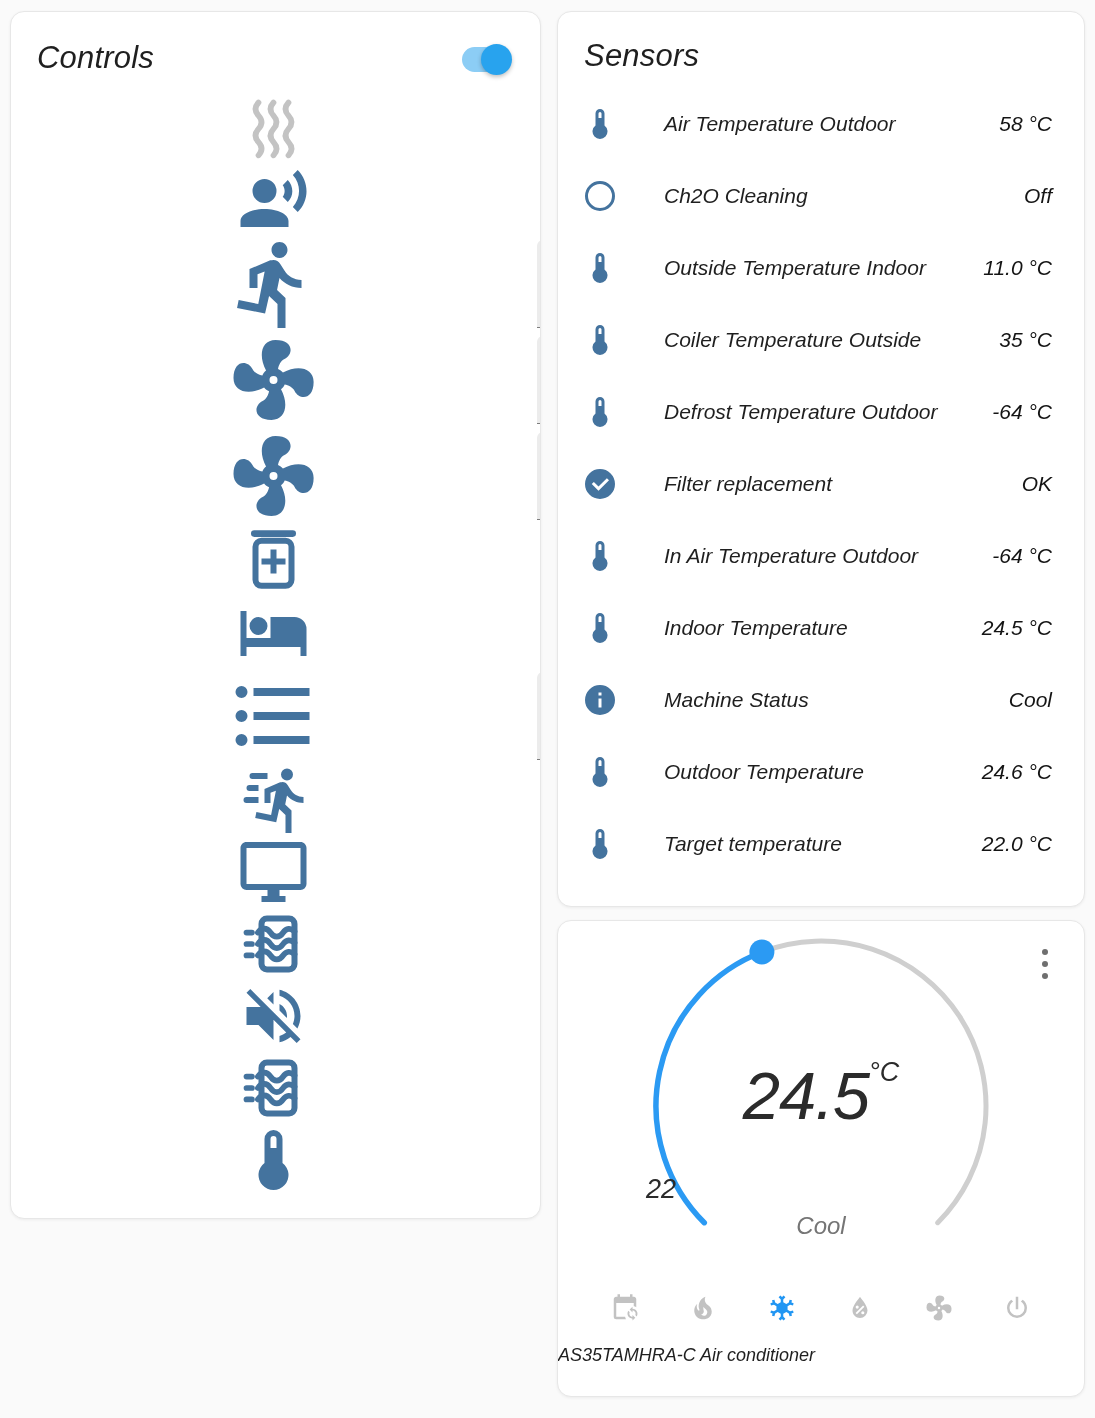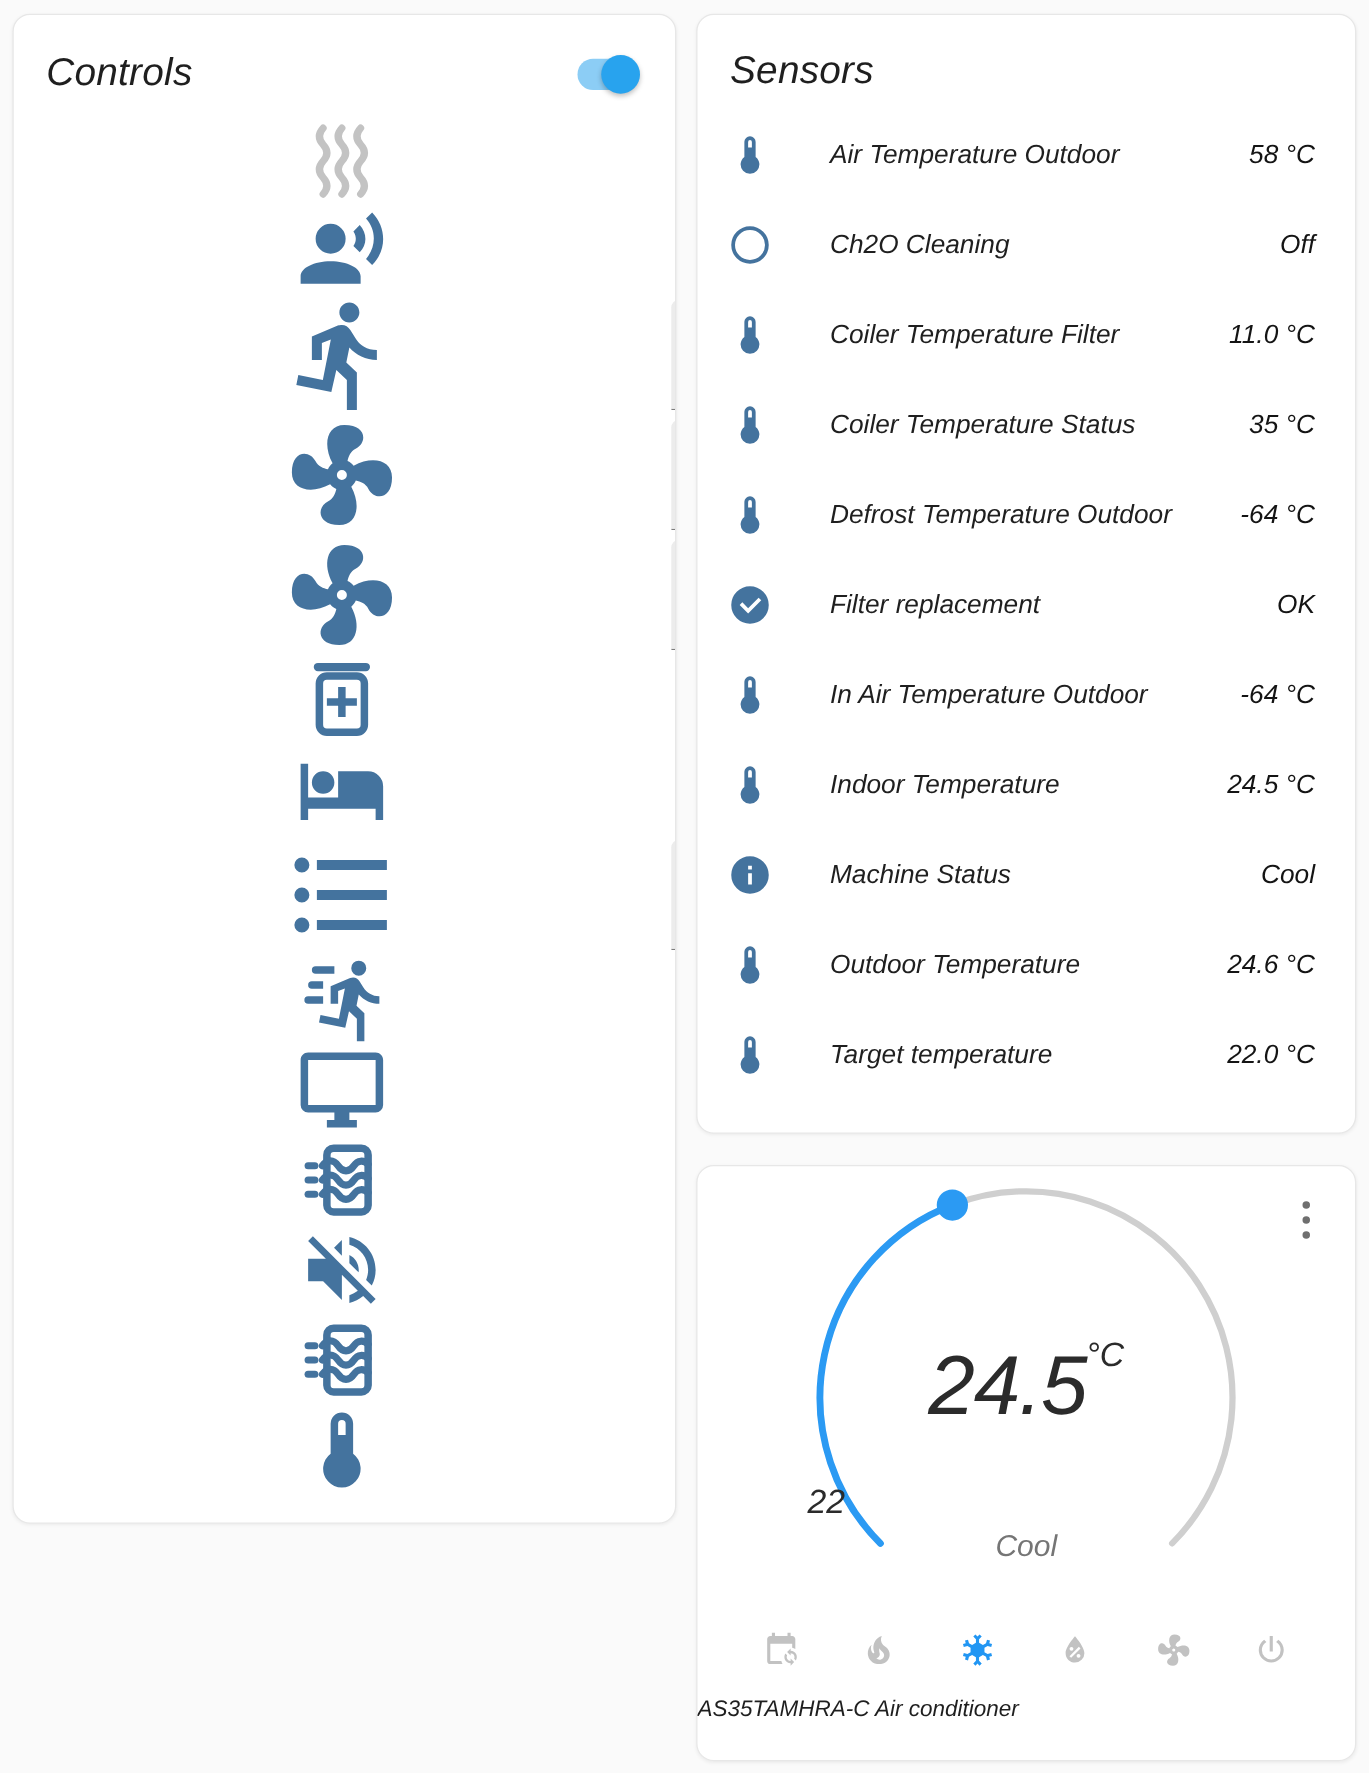--- a/index.html
+++ b/index.html
@@ -1,20 +1,20 @@
 <!DOCTYPE html>
 <html><head>
 <meta charset="utf-8">
 <style>
   * { margin:0; padding:0; box-sizing:border-box; }
   html,body { width:1095px; height:1418px; background:#fafafa;
     font-family:"Liberation Sans","DejaVu Sans",sans-serif; color:#212121; }
   .layout { display:flex; gap:16px; padding:11px 10px; align-items:flex-start;font-style:italic; }
   .col-left { width:531px; flex:none; }
-  .col-right { width:528px; flex:none; display:flex; flex-direction:column; gap:25px; }
+  .col-right { width:528px; flex:none; display:flex; flex-direction:column; gap:13px; }
   .card { background:#fff; border:1px solid #e7e7e7; border-radius:14px;
     box-shadow:0 1px 3px rgba(0,0,0,0.06); overflow:hidden; }
 
   .card-header { display:flex; align-items:center; justify-content:space-between;
     padding:26px 28px 14px 26px; }
   .card-title { font-size:31px; font-weight:400; color:#1f1f1f; letter-spacing:.2px; }
 
   
   .row { display:flex; align-items:center; height:72px; padding:0 28px 0 24px; }
   .icon { width:38px; height:38px; flex:none; color:#44739e; }
@@ -296,28 +296,28 @@
         <svg class="icon">
             <use href="#i-circle-outline"></use>
           </svg>
         <div class="srow-label">Ch2O Cleaning</div>
         <div class="srow-value">Off</div>
       </div>
       <div class="srow">
         <svg class="icon">
             <use href="#i-thermometer"></use>
           </svg>
-        <div class="srow-label">Coiler Temperature Filter</div>
+        <div class="srow-label">Outside Temperature Indoor</div>
         <div class="srow-value">11.0 °C</div>
       </div>
       <div class="srow">
         <svg class="icon">
             <use href="#i-thermometer"></use>
           </svg>
-        <div class="srow-label">Coiler Temperature Status</div>
+        <div class="srow-label">Coiler Temperature Outside</div>
         <div class="srow-value">35 °C</div>
       </div>
       <div class="srow">
         <svg class="icon">
             <use href="#i-thermometer"></use>
           </svg>
         <div class="srow-label">Defrost Temperature Outdoor</div>
         <div class="srow-value">-64 °C</div>
       </div>
       <div class="srow">

